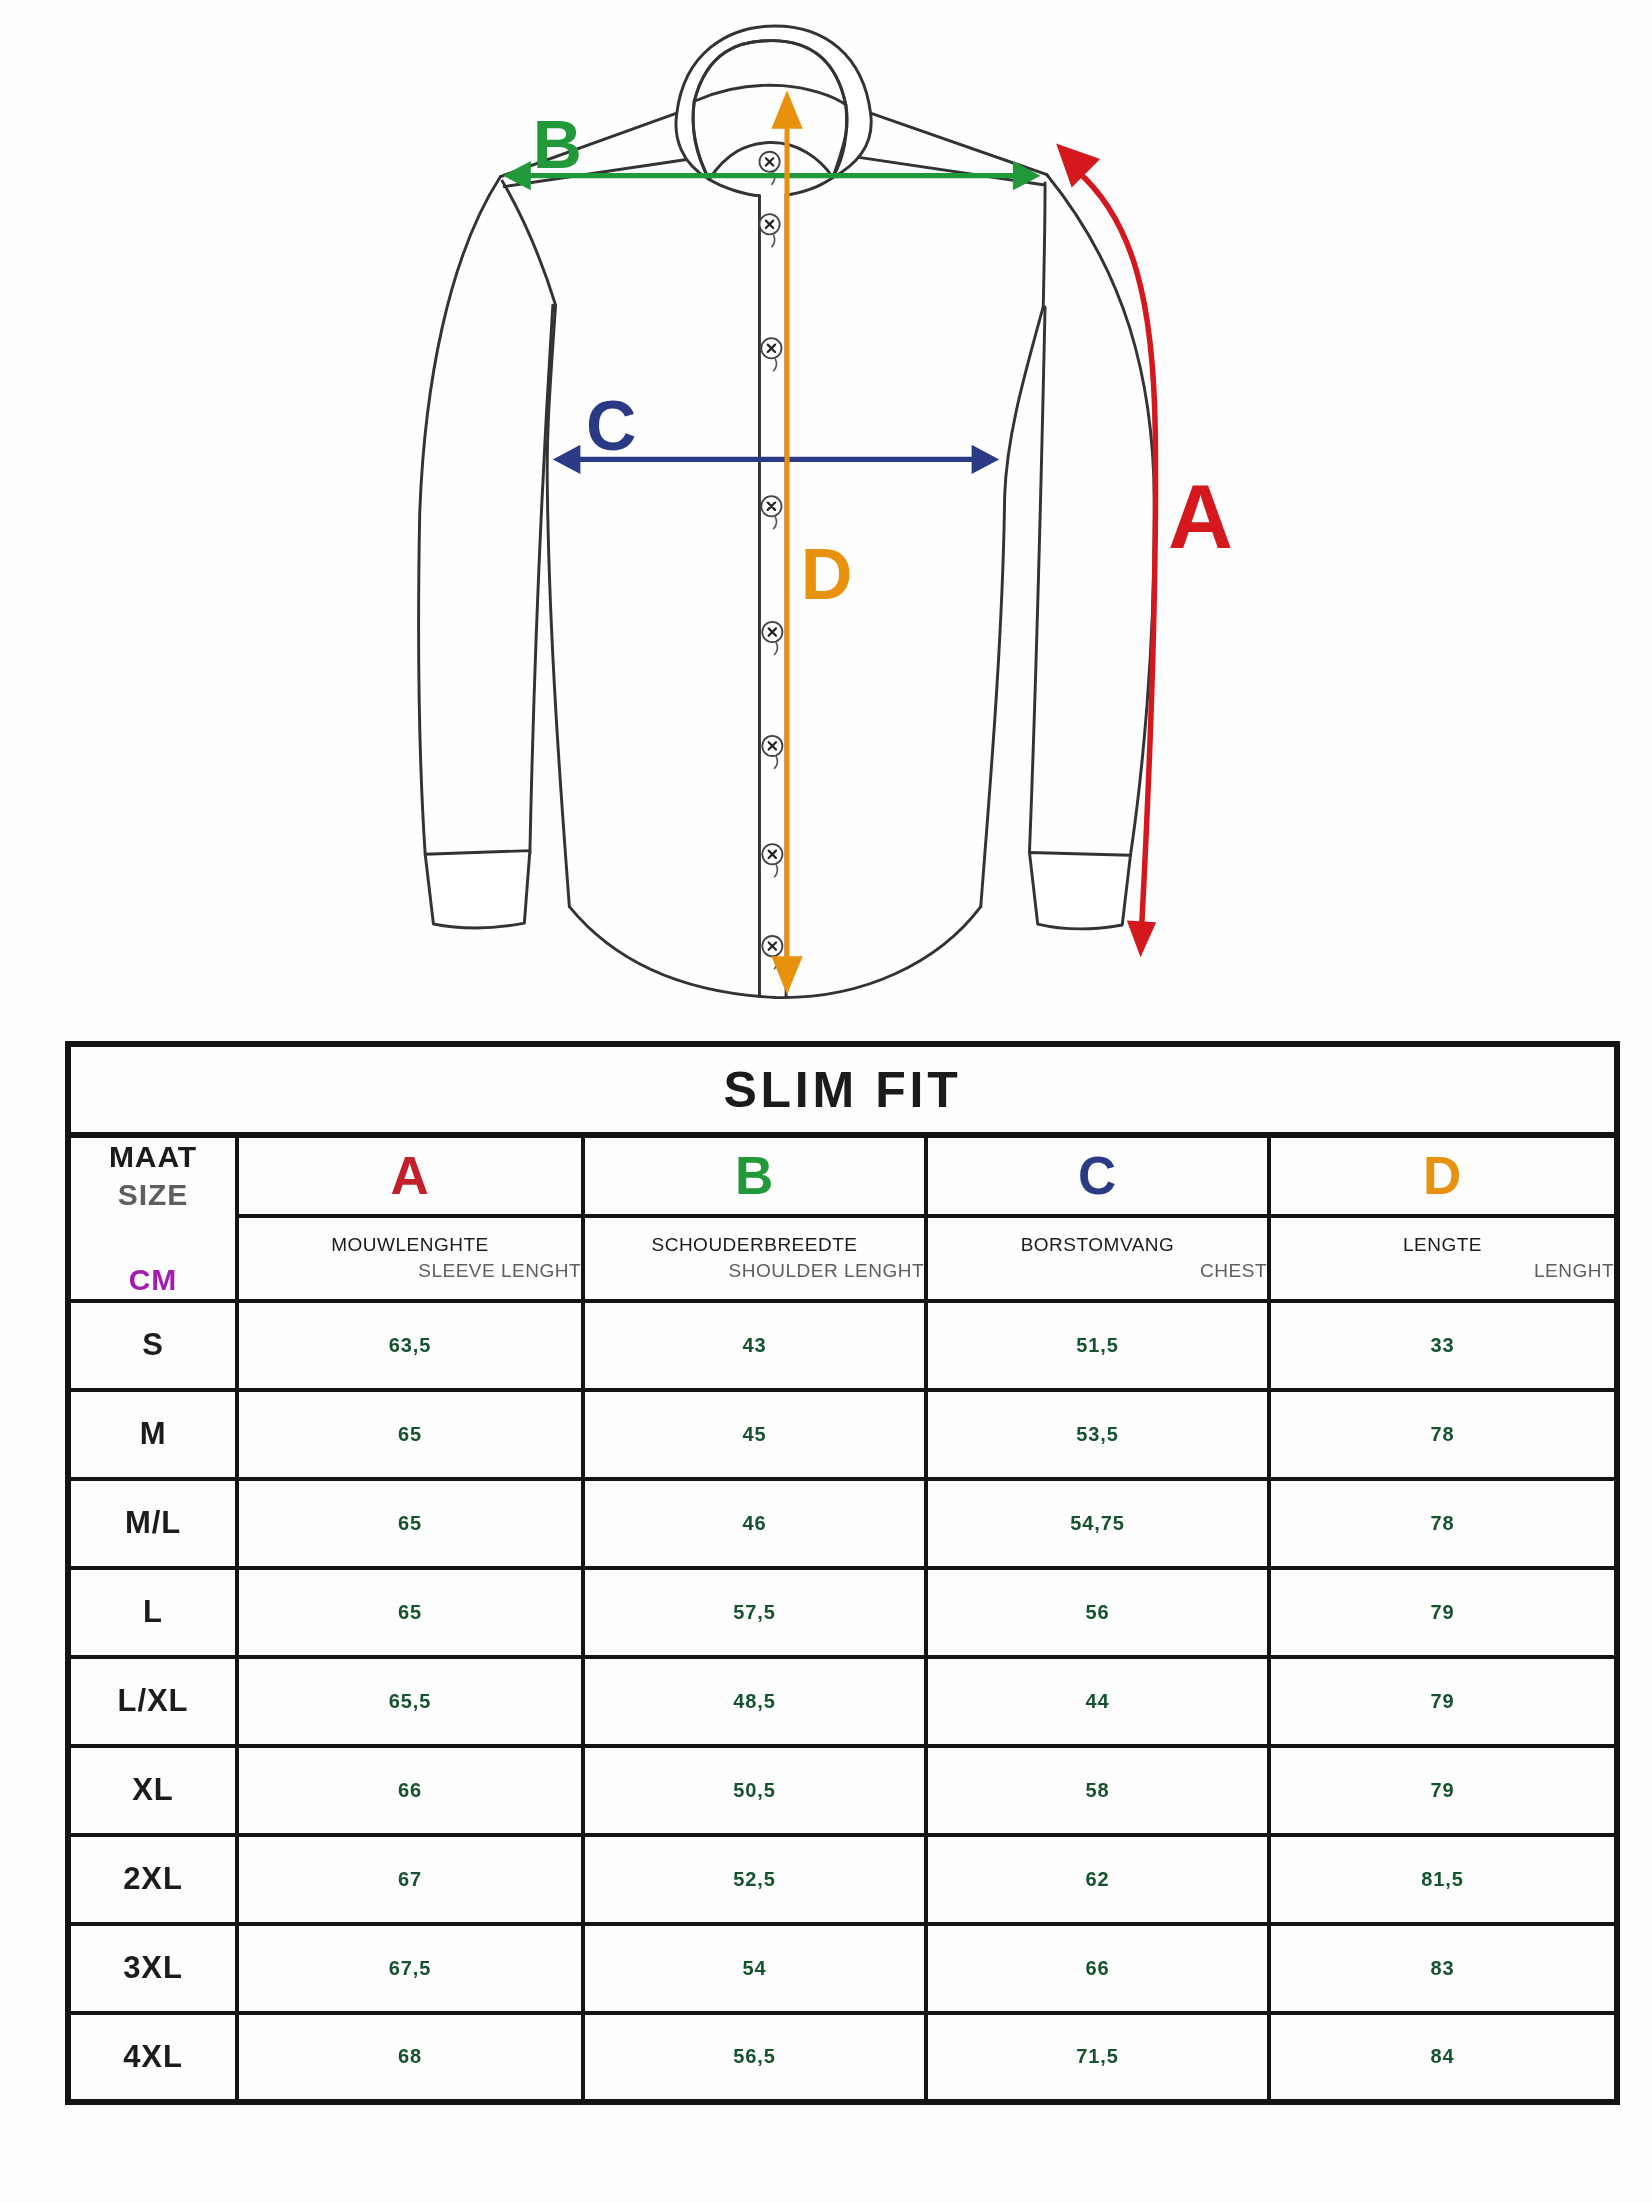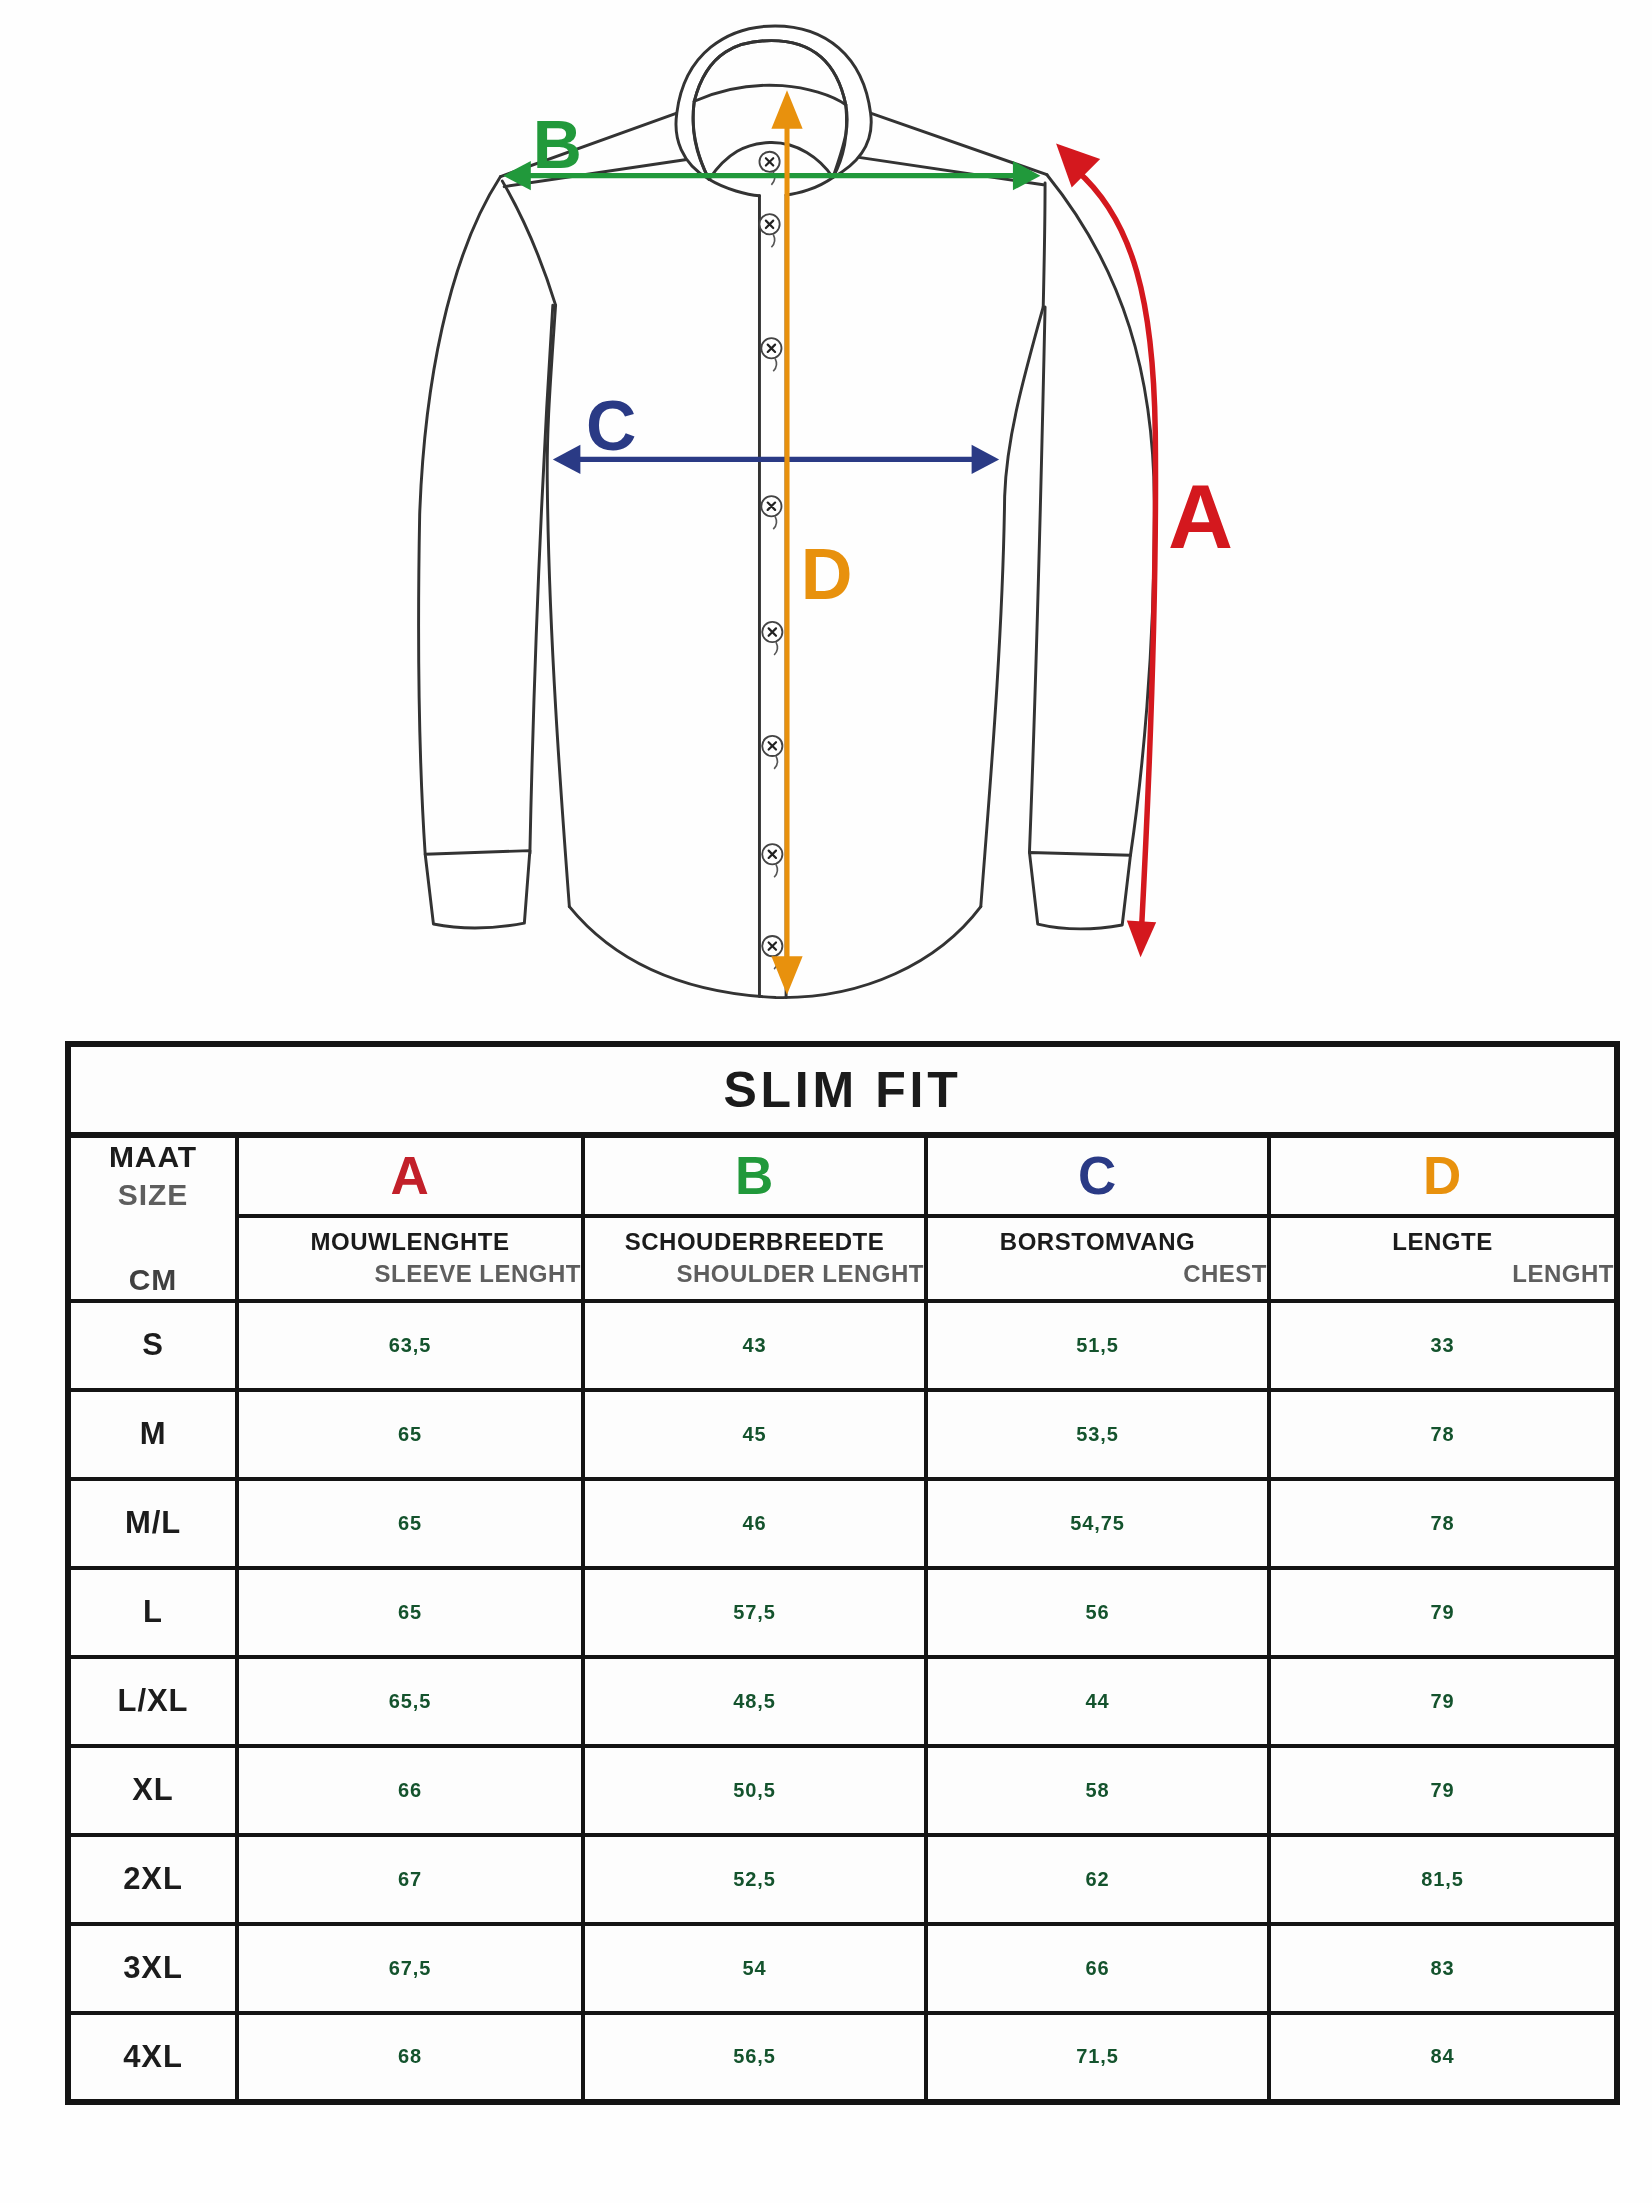--- a/index.html
+++ b/index.html
@@ -30,23 +30,23 @@
   tr.r-letters{height:78px;}
   tr.r-labels{height:82px;}
   tbody tr{height:89px;}
   .title-cell{
     font-size:50px;font-weight:700;letter-spacing:3.7px;color:#1b1b1b;
     border-bottom-width:6.4px !important;
   }
   .size-head-cell{font-size:30px;font-weight:700;letter-spacing:0.9px;line-height:1.25;}
   .size-head-cell .nl{color:#1b1b1b;}
   .size-head-cell .en{color:#5e5e5e;}
-  .size-head-cell .cm{color:#404040;margin-top:48px;}
+  .size-head-cell .cm{color:#a21caf;margin-top:48px;}
   .letter-cell{font-size:53px;font-weight:700;letter-spacing:0.9px;}
-  .label-cell{font-size:24px;font-weight:700;letter-spacing:0.5px;line-height:1.35;}
+  .label-cell{font-size:19px;font-weight:400;letter-spacing:0.5px;line-height:1.35;}
   .label-cell .nl{color:#1b1b1b;}
   .label-cell .en{color:#5e5e5e;text-align:right;}
   tbody th{font-size:31px;font-weight:700;color:#1c1c1c;letter-spacing:0.9px;}
   tbody td{font-size:20px;font-weight:700;color:#14532d;letter-spacing:0.9px;}
 </style>
 </head>
 <body>
 
 <div id="canvas">
 

